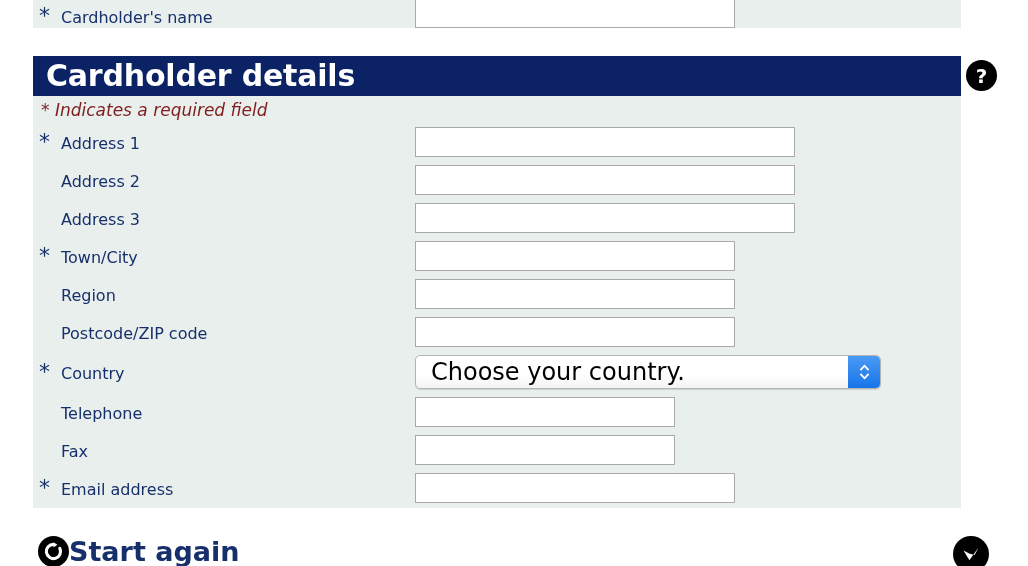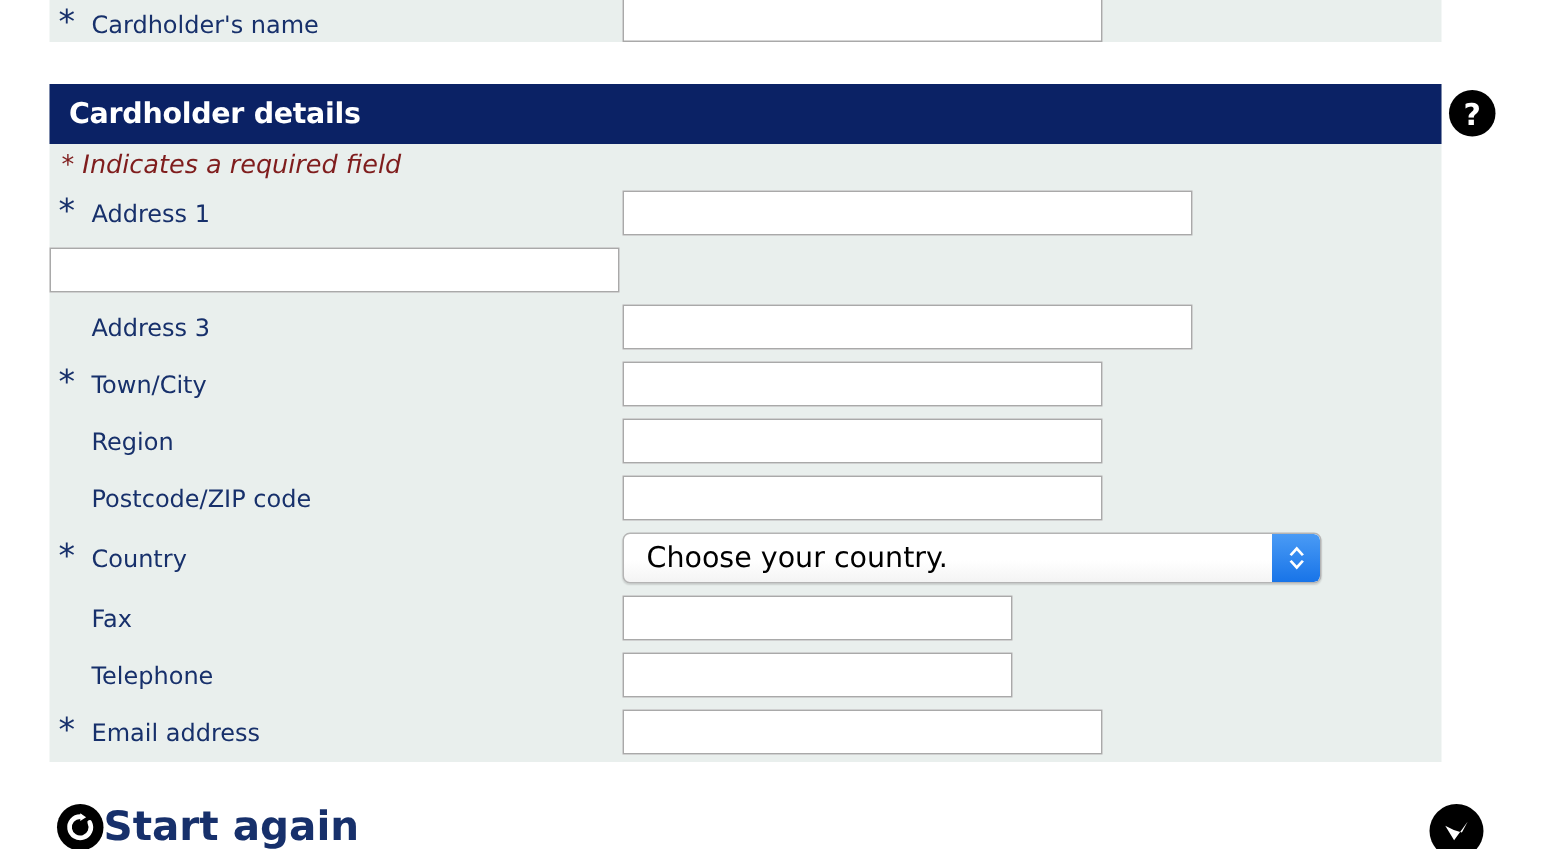--- a/index.html
+++ b/index.html
@@ -45,21 +45,21 @@
   .section-header {
     height: 40px;
     background: #0b2265;
     display: flex;
     align-items: center;
     padding-left: 13px;
     box-sizing: border-box;
   }
   .section-header-title {
     color: #ffffff;
-    font-size: 19px;
+    font-size: 30px;
     font-weight: bold;
     letter-spacing: -0.2px;
     line-height: 1;
     white-space: nowrap;
   }
 
   
   .required-note {
     color: #7f1d1d;
     font-size: 17px;
@@ -130,21 +130,21 @@
     border-radius: 5px;
     background: linear-gradient(to bottom, #ffffff 0%, #ffffff 55%, #f4f4f4 100%);
     box-shadow: 0 1px 1px rgba(0,0,0,0.12);
     overflow: hidden;
   }
   .select-value {
     flex: 1 1 auto;
     display: flex;
     align-items: center;
     padding-left: 15px;
-    font-size: 19px;
+    font-size: 24px;
     color: #000000;
     white-space: nowrap;
     overflow: hidden;
   }
   .select-stepper {
     flex: 0 0 32px;
     width: 32px;
     background: linear-gradient(to bottom, #4a9bf5 0%, #1874e8 100%);
     border-radius: 0 4px 4px 0;
     display: flex;
@@ -250,20 +250,24 @@
 
     <div class="form-row">
       <div class="row-label">
         <span class="req-star">*</span>
         <span class="label-text">Address 1</span>
       </div>
       <input class="field w380" type="text" value="" style="">
     </div>
 
     <div class="form-row">
+      <div class="row-label">
+        <span class="req-star blank">*</span>
+        <span class="label-text">Address 2</span>
+      </div>
       <input class="field w380" type="text" value="" style="">
     </div>
 
     <div class="form-row">
       <div class="row-label">
         <span class="req-star blank">*</span>
         <span class="label-text">Address 3</span>
       </div>
       <input class="field w380" type="text" value="" style="">
     </div>
@@ -306,29 +310,29 @@
           <svg class="chev" viewBox="0 0 11 7" aria-hidden="true">
             <path d="M5.5 6.6 L0.7 1.4 L2.1 0.3 L5.5 4.0 L8.9 0.3 L10.3 1.4 Z" fill="#ffffff"></path>
           </svg>
         </div>
       </div>
     </div>
 
     <div class="form-row">
       <div class="row-label">
         <span class="req-star blank">*</span>
+        <span class="label-text">Telephone</span>
+      </div>
+      <input class="field w260" type="text" value="" style="">
+    </div>
+
+    <div class="form-row">
+      <div class="row-label">
+        <span class="req-star blank">*</span>
         <span class="label-text">Fax</span>
-      </div>
-      <input class="field w260" type="text" value="" style="">
-    </div>
-
-    <div class="form-row">
-      <div class="row-label">
-        <span class="req-star blank">*</span>
-        <span class="label-text">Telephone</span>
       </div>
       <input class="field w260" type="text" value="" style="">
     </div>
 
     <div class="form-row">
       <div class="row-label">
         <span class="req-star">*</span>
         <span class="label-text">Email address</span>
       </div>
       <input class="field w320" type="text" value="" style="">

